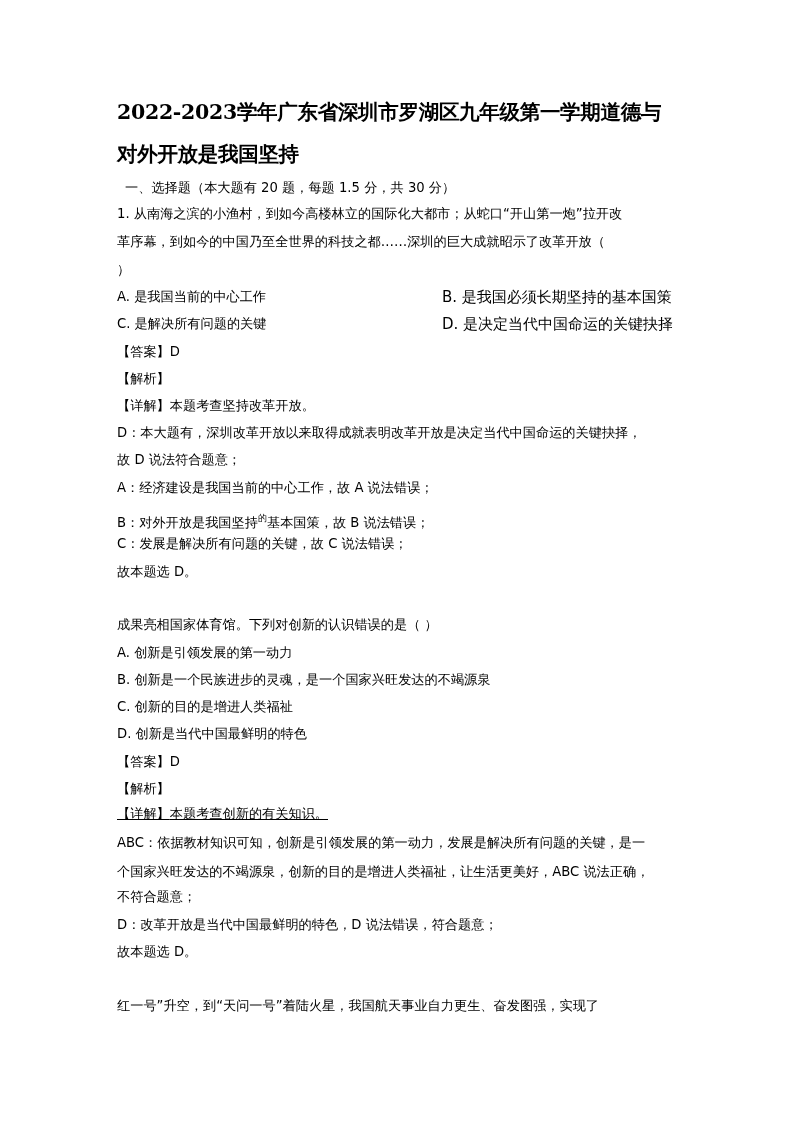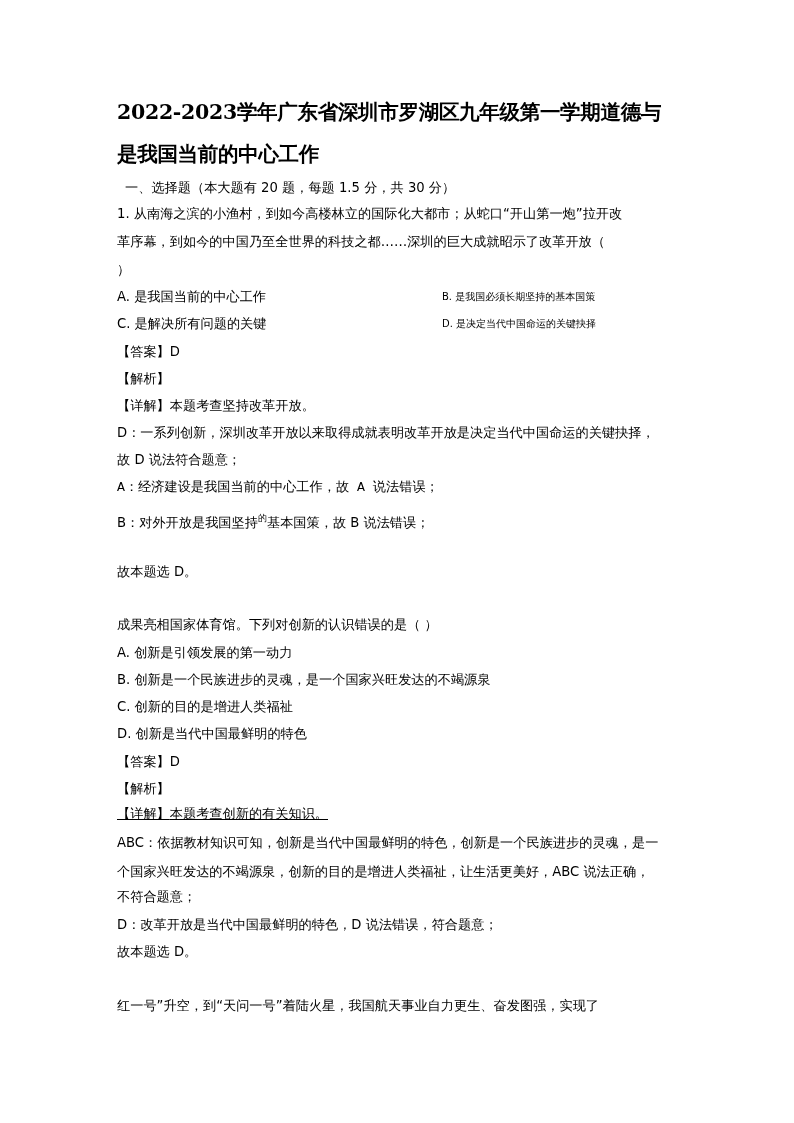--- a/index.html
+++ b/index.html
@@ -1,70 +1,71 @@
 <!DOCTYPE html>
 <html><head>
 <meta charset="utf-8">
 <style>
   html, body { margin: 0; padding: 0; background: #ffffff; }
   body { width: 794px; height: 1123px; position: relative; overflow: hidden; font-family: "DejaVu Sans", sans-serif; color: #000; }
   .page { position: absolute; left: 0; top: 0; width: 708px; height: 1123px; }
   .title { position: absolute; left: 117px; width: 570px; font-family: "DejaVu Serif", serif; font-weight: bold; font-size: 20.5px; letter-spacing: -0.3px; white-space: nowrap; }
   .line { position: absolute; left: 117px; font-size: 13.2px; white-space: nowrap; line-height: 16px; }
   .blue { color: #000000; }
-  .optB { position: absolute; left: 442px; font-size: 10px; white-space: nowrap; line-height: 16px; }
+  .optB { position: absolute; left: 442px; font-size: 15px; white-space: nowrap; line-height: 16px; }
   .sup { font-size: 9px; vertical-align: 6px; }
 </style>
 </head>
 <body>
 
 <div class="page">
 
   <div class="title" style="top:98px;">2022-2023学年广东省深圳市罗湖区九年级第一学期道德与</div>
-  <div class="title" style="top:140px;">是我国当前的中心工作</div>
+  <div class="title" style="top:140px;">对外开放是我国坚持</div>
 
   <div class="line" style="top:180px;margin-left:8px;">一、选择题（本大题有 20 题，每题 1.5 分，共 30 分）</div>
 
   <div class="line" style="top:206px;">1. 从南海之滨的小渔村，到如今高楼林立的国际化大都市；从蛇口“开山第一炮”拉开改</div>
   <div class="line" style="top:234px;">革序幕，到如今的中国乃至全世界的科技之都……深圳的巨大成就昭示了改革开放（</div>
   <div class="line" style="top:262px;">）</div>
   <div class="line" style="top:289px;text-align:center;">A. 是我国当前的中心工作</div>
   <div class="optB" style="top:289px;">B. 是我国必须长期坚持的基本国策</div>
   <div class="line" style="top:316px;">C. 是解决所有问题的关键</div>
   <div class="optB" style="top:316px;">D. 是决定当代中国命运的关键抉择</div>
 
   <div class="line" style="top:344px;">
     <span class="blue">【答案】</span><span>D</span>
   </div>
   <div class="line blue" style="top:371px;">【解析】</div>
   <div class="line" style="top:398px;">
     <span>【详解】</span><span>本题考查坚持改革开放。</span>
   </div>
-  <div class="line" style="top:425px;">D：一系列创新，深圳改革开放以来取得成就表明改革开放是决定当代中国命运的关键抉择，</div>
+  <div class="line" style="top:425px;">D：本大题有，深圳改革开放以来取得成就表明改革开放是决定当代中国命运的关键抉择，</div>
   <div class="line" style="top:452px;">故 D 说法符合题意；</div>
-  <div class="line" style="top:480px;font-family:Liberation Mono, monospace;">A：经济建设是我国当前的中心工作，故 A 说法错误；</div>
+  <div class="line" style="top:480px;">A：经济建设是我国当前的中心工作，故 A 说法错误；</div>
   <div class="line" style="top:510px;">
     <span>B：对外开放是我国坚持</span><span class="sup">的</span><span>基本国策，故 B 说法错误；</span>
   </div>
+  <div class="line" style="top:536px;">C：发展是解决所有问题的关键，故 C 说法错误；</div>
   <div class="line" style="top:564px;">故本题选 D。</div>
 
   <div class="line" style="top:617px;">成果亮相国家体育馆。下列对创新的认识错误的是（      ）</div>
   <div class="line" style="top:645px;">A. 创新是引领发展的第一动力</div>
   <div class="line" style="top:672px;">B. 创新是一个民族进步的灵魂，是一个国家兴旺发达的不竭源泉</div>
   <div class="line" style="top:699px;">C. 创新的目的是增进人类福祉</div>
   <div class="line" style="top:726px;">D. 创新是当代中国最鲜明的特色</div>
 
   <div class="line" style="top:754px;">
     <span class="blue">【答案】</span><span>D</span>
   </div>
   <div class="line blue" style="top:781px;">【解析】</div>
   <div class="line" style="top:806px;text-decoration:underline;">
     <span>【详解】</span><span>本题考查创新的有关知识。</span>
   </div>
-  <div class="line" style="top:835px;">ABC：依据教材知识可知，创新是当代中国最鲜明的特色，创新是一个民族进步的灵魂，是一</div>
+  <div class="line" style="top:835px;">ABC：依据教材知识可知，创新是引领发展的第一动力，发展是解决所有问题的关键，是一</div>
   <div class="line" style="top:864px;">个国家兴旺发达的不竭源泉，创新的目的是增进人类福祉，让生活更美好，ABC 说法正确，</div>
   <div class="line" style="top:889px;">不符合题意；</div>
   <div class="line" style="top:917px;">D：改革开放是当代中国最鲜明的特色，D 说法错误，符合题意；</div>
   <div class="line" style="top:944px;">故本题选 D。</div>
 
   <div class="line" style="top:998px;">红一号”升空，到“天问一号”着陆火星，我国航天事业自力更生、奋发图强，实现了</div>
 
 </div>
 
 </body></html>

